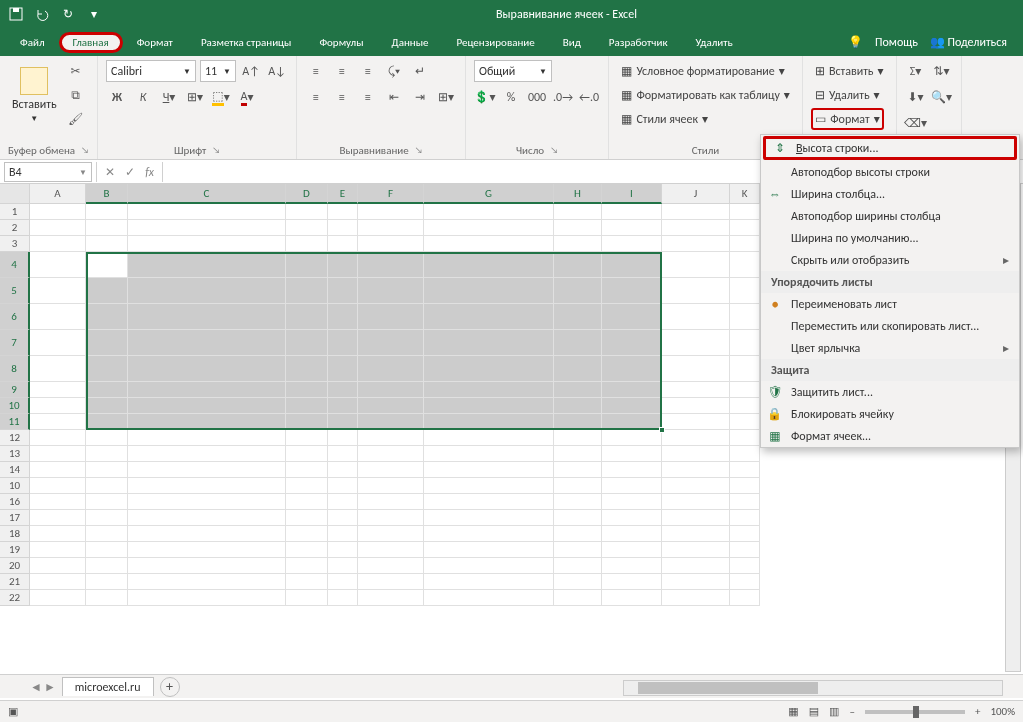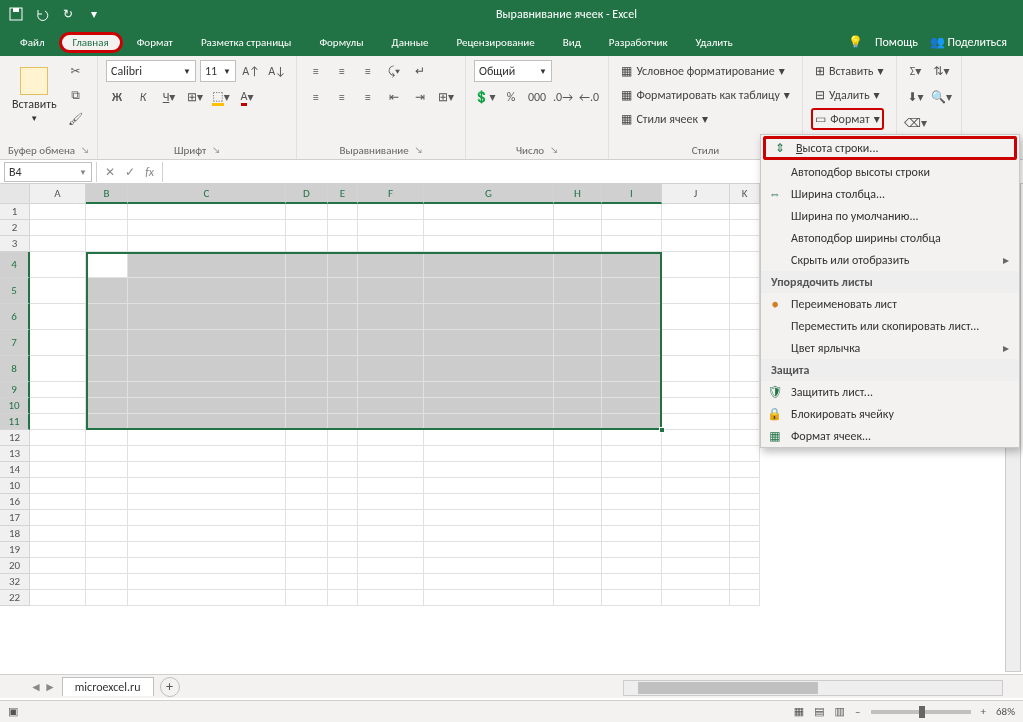--- a/index.html
+++ b/index.html
@@ -302,21 +302,21 @@
       <div class="cell sel">11</div>
       <div class="cell">12</div>
       <div class="cell">13</div>
       <div class="cell">14</div>
       <div class="cell">10</div>
       <div class="cell">16</div>
       <div class="cell">17</div>
       <div class="cell">18</div>
       <div class="cell">19</div>
       <div class="cell">20</div>
-      <div class="cell">32</div>
+      <div class="cell">21</div>
       <div class="cell">22</div>
     </div>
   <div class="grid-area">
     <div class="colhdrs" id="colhdrs">
         <div class="cell" style="width: 56px;">A</div>
         <div class="cell sel" style="width: 42px;">B</div>
         <div class="cell sel" style="width: 158px;">C</div>
         <div class="cell sel" style="width: 42px;">D</div>
         <div class="cell sel" style="width: 30px;">E</div>
         <div class="cell sel" style="width: 66px;">F</div>
@@ -581,24 +581,24 @@
       <span><span class="u">В</span><span>ысота строки...</span></span>
     </div>
   <div class="item">
       <span>Автоподбор высоты строки</span>
     </div>
   <div class="item">
       <span class="icn">⇔</span>
       <span>Ширина столбца...</span>
     </div>
   <div class="item">
+      <span>Автоподбор ширины столбца</span>
+    </div>
+  <div class="item">
       <span>Ширина по умолчанию...</span>
-    </div>
-  <div class="item">
-      <span>Автоподбор ширины столбца</span>
     </div>
   <div class="item">
       <span>Скрыть или отобразить</span>
       <span class="arrow">▸</span>
     </div>
   <div class="sect">Упорядочить листы</div>
   <div class="item">
       <span class="icn" style="color:#d08020;">●</span>
       <span>Переименовать лист</span>
     </div>
@@ -643,15 +643,15 @@
   <span>▣</span>
   <div class="right">
     <span>▦</span>
     <span>▤</span>
     <span>▥</span>
     <span>–</span>
     <div class="zoomslider">
         <div class="zthumb"></div>
       </div>
     <span>+</span>
-    <span>68%</span>
+    <span>100%</span>
   </div>
 </div>
 
 </body></html>

